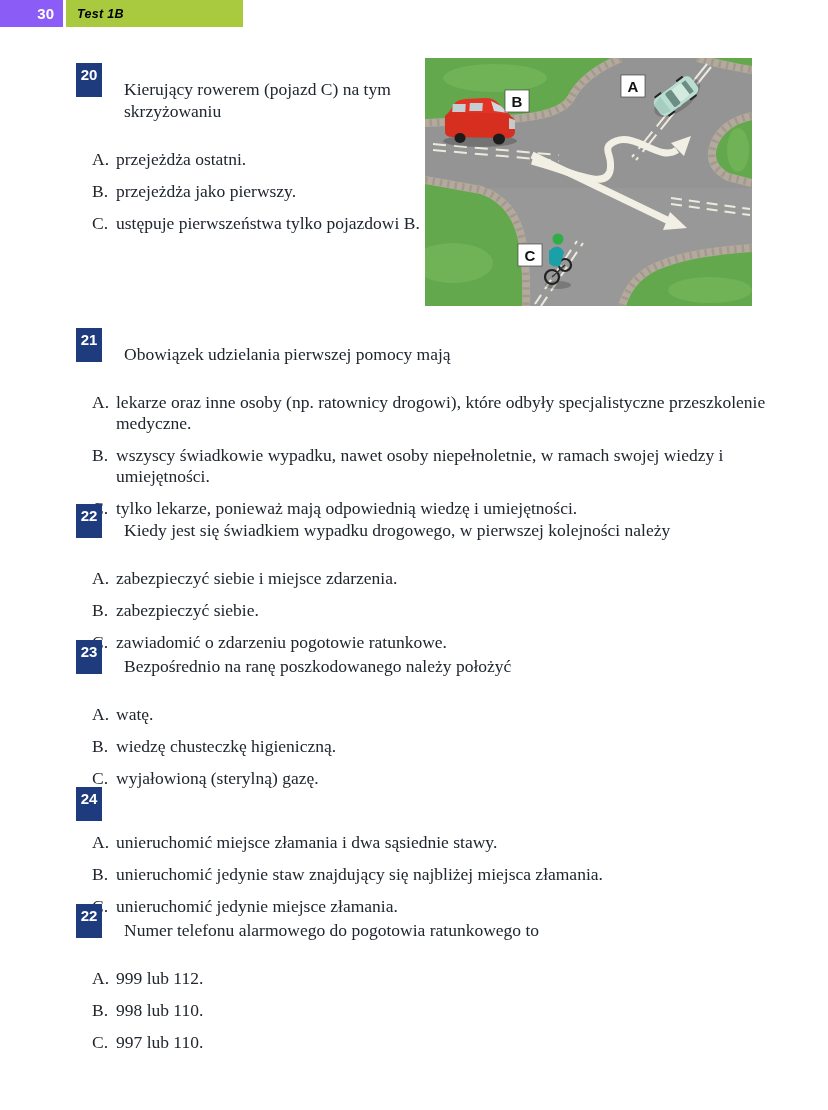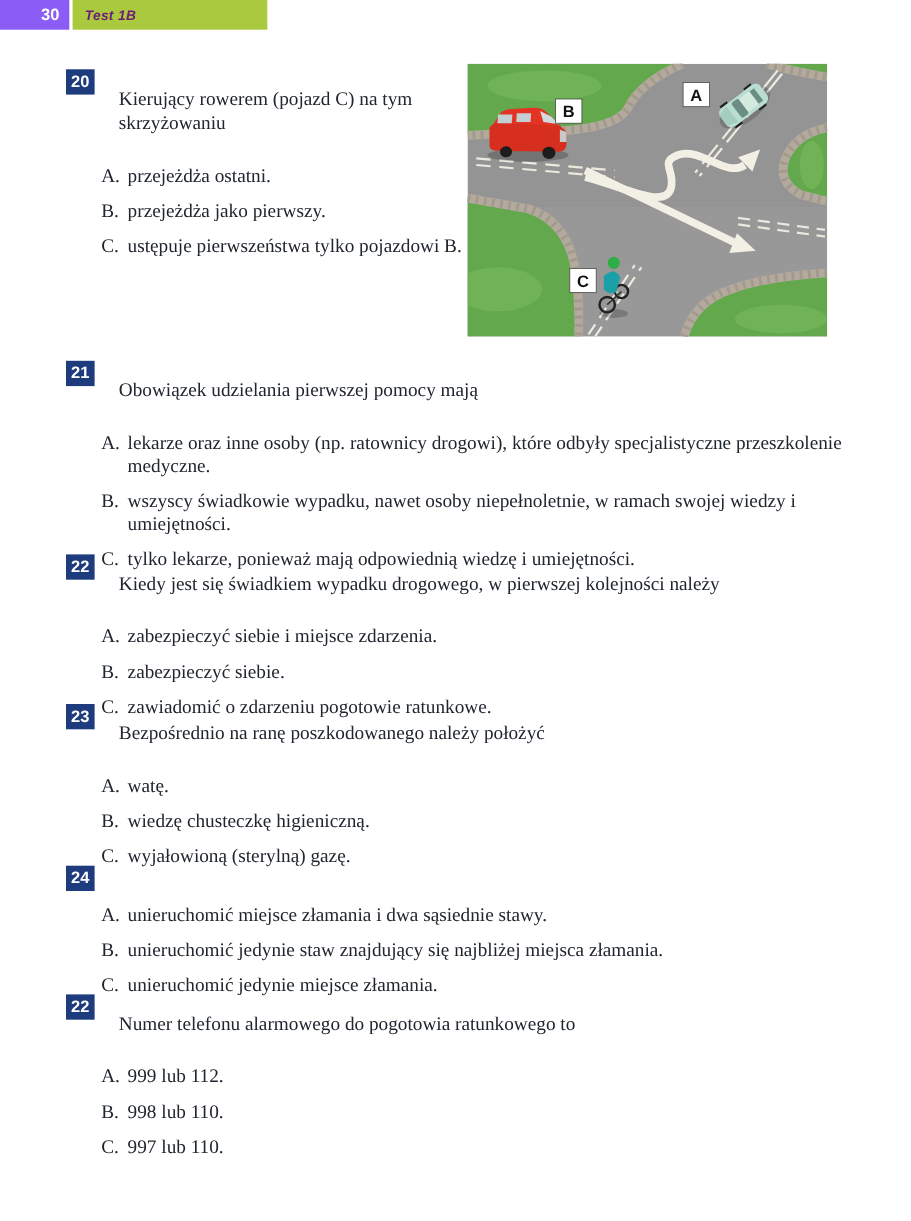--- a/index.html
+++ b/index.html
@@ -6,31 +6,31 @@
   body{
     width:828px;height:1110px;position:relative;overflow:hidden;
     background:#ffffff;color:#20262e;
     font-family:"Liberation Serif","DejaVu Serif",serif;
   }
   
   .hdr{position:absolute;top:0;left:0;height:27px;display:flex;
        font-family:"Liberation Sans","DejaVu Sans",sans-serif}
   .hdr-num{width:63px;background:#8b5cf6;color:#fff;font-weight:bold;font-size:15px;
        display:flex;align-items:center;justify-content:flex-end;padding-right:9px;box-sizing:border-box}
-  .hdr-lbl{width:177px;margin-left:3px;background:#a9c93f;color:#701a75;font-weight:bold;
+  .hdr-lbl{width:177px;margin-left:3px;background:#a9c93f;color:#000000;font-weight:bold;
        font-style:italic;font-size:12.5px;display:flex;align-items:center;padding-left:11px;
        box-sizing:border-box;letter-spacing:.3px}
   
   .qblock{position:absolute;left:60px;width:712px}
   .qblock.narrow{width:366px}
   .qhead{display:flex;align-items:flex-start}
   .qnum{flex:none;background:#1d3b7d;color:#fff;
         font-family:"Liberation Sans","DejaVu Sans",sans-serif;
         font-weight:bold;font-size:15px;line-height:1;
-        padding:4px 4px 4px;margin:1px 6px 0 0;min-width:18px;text-align:center}
+        padding:4px 4px 15px;margin:1px 6px 0 16px;min-width:18px;text-align:center}
   .qtext{margin:16px;font-size:17.5px;line-height:22px;font-weight:bold;font-weight:normal}
   .opt{display:flex;margin:11px 0 0 32px}
   .olabel{flex:none;width:24px;font-size:17.5px;line-height:21px}
   .otext{margin:0;font-size:17.5px;line-height:21px;hyphens:manual}
   
   .figure{position:absolute;left:425px;top:58px;width:327px;height:248px}
   .figure svg{display:block}
   .lblbox{font-family:"Liberation Sans","DejaVu Sans",sans-serif;font-weight:bold}
 </style>
 </head>

